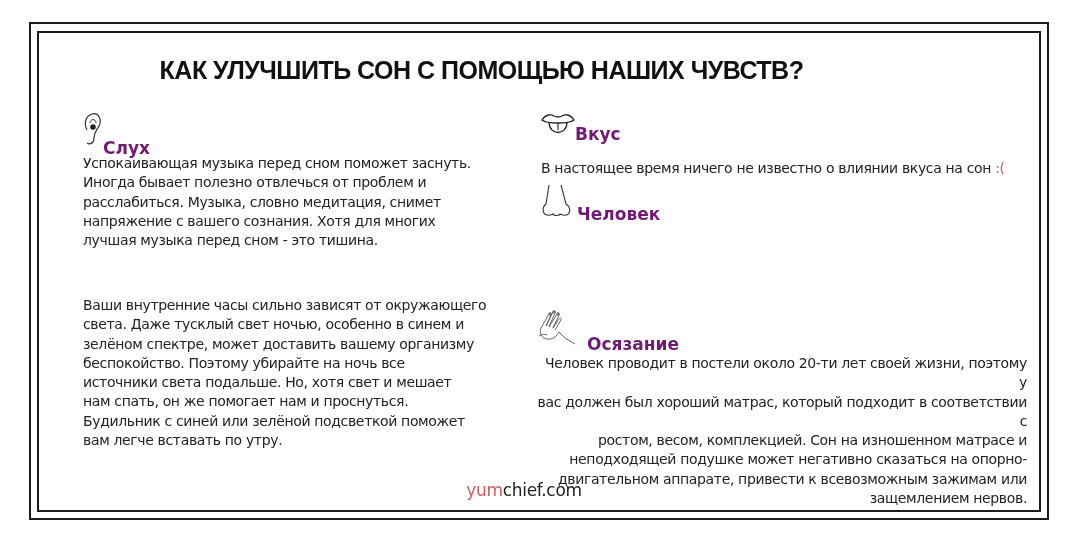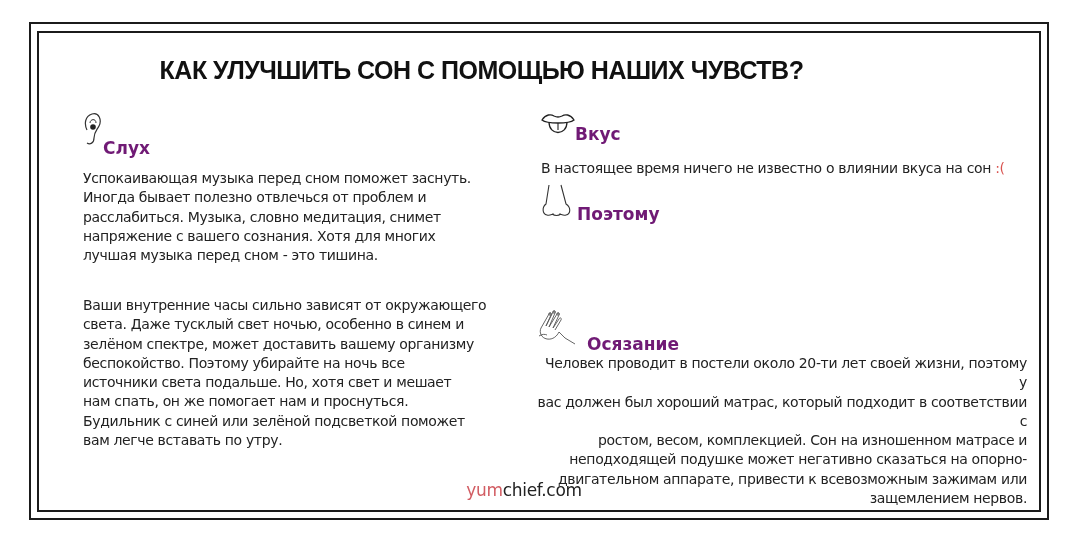--- a/index.html
+++ b/index.html
@@ -37,21 +37,21 @@
   <div class="sec-head" style="height:40px;">
     <span class="icon" style="bottom:2px;">
       <svg width="20" height="36" viewBox="0 0 20 36">
         <path d="M4 18 C1 12 2 4 9 2 C16 0 19 8 16 14 C14 18 11 20 11 26 C11 31 7 33 4 31" fill="none" stroke="#333" stroke-width="1.2"></path>
         <path d="M7 11 C7 7 13 6 13 11" fill="none" stroke="#333" stroke-width="1"></path>
         <circle cx="10" cy="15" r="2.8" fill="#222"></circle>
       </svg>
     </span>
     <span class="label" style="left:20px; bottom:-4px;">Слух</span>
   </div>
-  <div class="body-text" style="margin-top:15px;">Успокаивающая музыка перед сном поможет заснуть.
+  <div class="body-text" style="margin-top:0;">Успокаивающая музыка перед сном поможет заснуть.
 Иногда бывает полезно отвлечься от проблем и
 расслабиться. Музыка, словно медитация, снимет
 напряжение с вашего сознания. Хотя для многих
 лучшая музыка перед сном - это тишина.</div>
 </div>
 
 <div class="section" style="left:83px; top:290px; width:440px;">
   <div class="body-text" style="margin-top:6px;">Ваши внутренние часы сильно зависят от окружающего
 света. Даже тусклый свет ночью, особенно в синем и
 зелёном спектре, может доставить вашему организму
@@ -78,21 +78,21 @@
 
 <div class="section" style="left:541px; top:186px; width:480px;">
   <div class="sec-head" style="height:36px;">
     <span class="icon" style="bottom:0px;">
       <svg width="32" height="34" viewBox="0 0 32 34">
         <path d="M8 1 L5 20 C1 23 1 30 6 31 C9 32 11 30 13 30" fill="none" stroke="#333" stroke-width="1.1"></path>
         <path d="M20 1 L25 20 C30 23 30 30 25 31 C22 32 20 30 18 30" fill="none" stroke="#333" stroke-width="1.1"></path>
         <path d="M11 30 C14 32 17 32 20 30" fill="none" stroke="#333" stroke-width="1.1"></path>
       </svg>
     </span>
-    <span class="label" style="left:36px; bottom:-2px;">Поэтому</span>
+    <span class="label" style="left:36px; bottom:-2px;">Человек</span>
   </div>
 </div>
 
 <div class="section" style="left:537px; top:312px; width:490px;">
   <div class="sec-head" style="height:38px;">
     <span class="icon" style="bottom:0px;">
       <svg width="44" height="38" viewBox="0 0 44 38">
         <g fill="none" stroke="#555" stroke-width="0.9">
           <path d="M4 20 L12 6 C13 4 15 5 14 7 L9 18"></path>
           <path d="M9 18 L16 4 C17 2 19 3 18 5 L12 19"></path>

